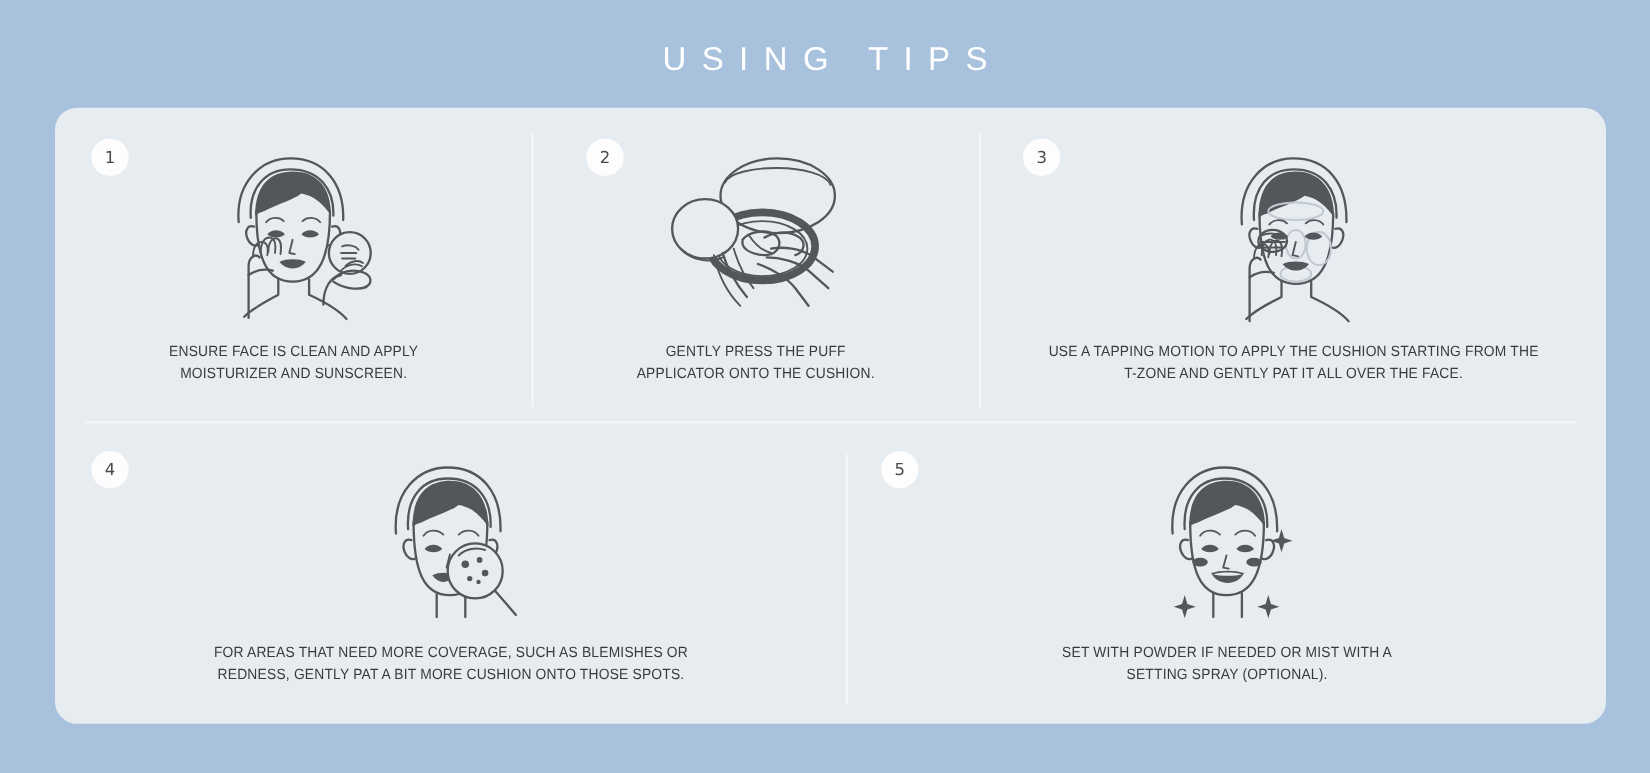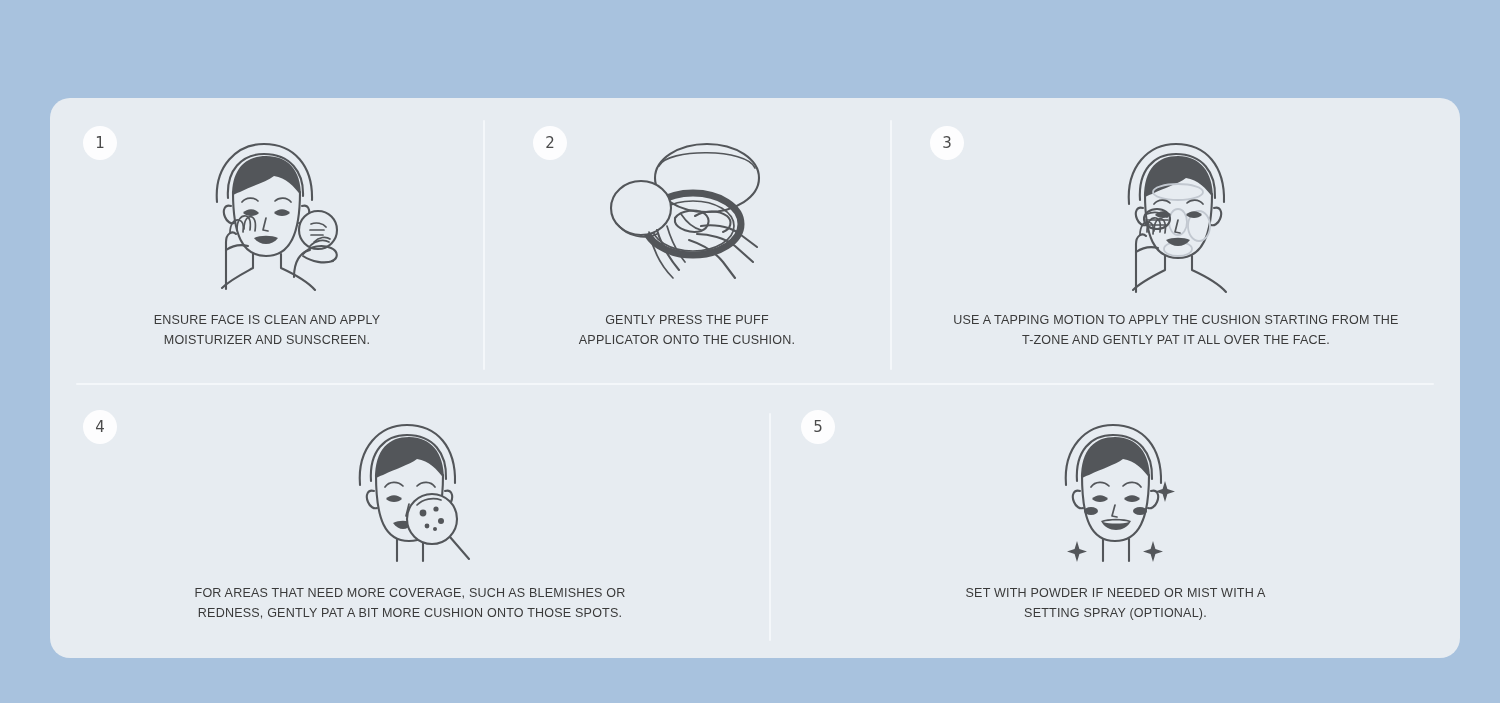--- a/index.html
+++ b/index.html
@@ -78,20 +78,21 @@
   .dark{fill:#53565a;stroke:none;}
   .tzone{fill:none;stroke:#c2c8d0;stroke-width:1.8;}
   .white{fill:#e7ecf1;stroke:#53565a;stroke-width:2.1;stroke-linejoin:round;}
   .whitefill{fill:#e7ecf1;stroke:none;}
 </style>
 </head>
 <body>
 
 <div class="page">
 
+  <div class="page-title">USING TIPS</div>
 
   <div class="card">
 
     <div class="row row-1">
 
       <div class="cell" style="left:0;width:434px;">
         <div class="badge" style="left:33px;top:28px;">
           <span>1</span>
         </div>
         <div class="art" style="top:36px;height:160px;">

